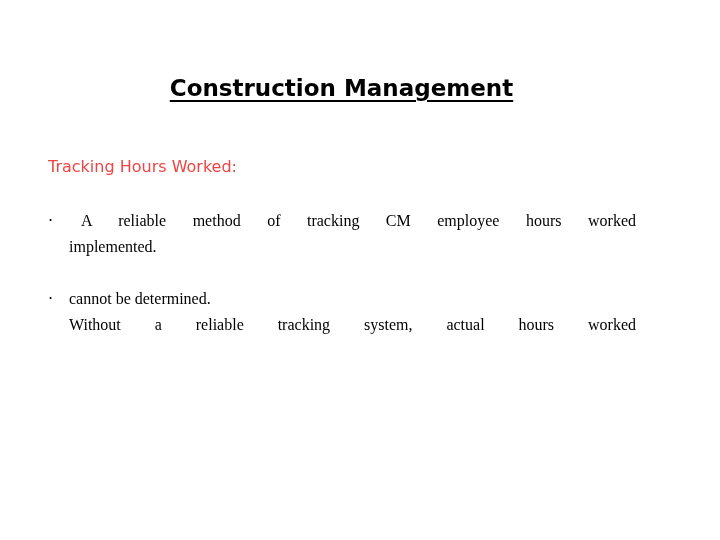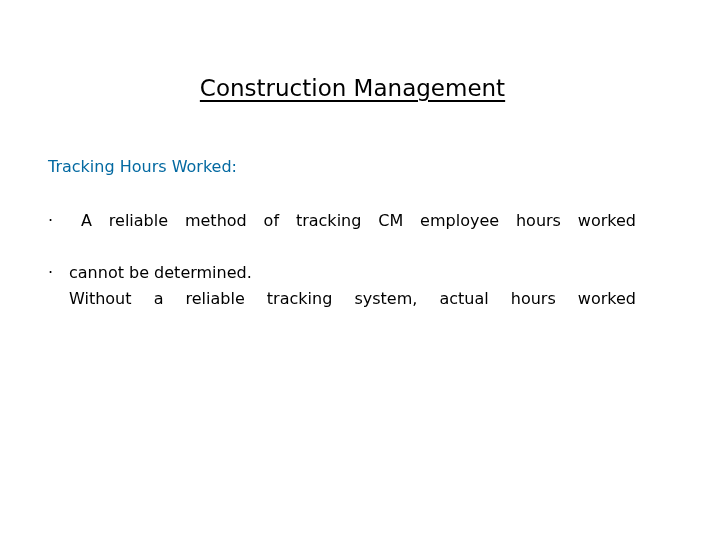--- a/index.html
+++ b/index.html
@@ -21,27 +21,27 @@
     position: relative;
     width: 720px;
     height: 540px;
     background: #ffffff;
     box-sizing: border-box;
   }
 
   
   .slide-title {
     position: absolute;
-    left: 11px;
+    left: 0;
     top: 74px;
     width: 683px;           
     text-align: center;
     font-size: 23px;
     line-height: 28px;
-    font-weight: normal;
+    font-weight: bold;
     letter-spacing: 0px;
     color: #000000;
     white-space: nowrap;
   }
   .slide-title .u {
     text-decoration: underline;
     text-underline-offset: 4px;
     text-decoration-thickness: 2px;
   }
 
@@ -49,21 +49,21 @@
   .body-block {
     position: absolute;
     left: 48px;
     top: 156px;
     width: 588px;           
   }
 
   .subhead {
     font-size: 16px;
     line-height: 22px;
-    color: #0369a1;
+    color: #ef4444;
     margin: 0 0 30px 0;
     white-space: nowrap;
   }
 
   .bullet-list {
     margin: 0;
     padding: 0;
     list-style: none;
   }
 
@@ -90,20 +90,21 @@
     line-height: 26px;
     text-align: left;
     color: #000000;
   }
 
   
   .bullet .para {
     display: block;
     text-align: justify;
     text-justify: inter-word;
+    font-family: Liberation Serif, serif;
   }
 
   
   .bullet .line {
     display: block;
     text-align: justify;
     text-justify: inter-word;
     white-space: nowrap;
   }
   .bullet .line.stretch {
@@ -128,20 +129,21 @@
   <div class="body-block">
 
     <p class="subhead">Tracking Hours Worked:</p>
 
     <ul class="bullet-list">
 
       <li class="bullet">
         <span class="marker">·</span>
         <span class="para">
           <span class="line stretch indent-first">A reliable method of tracking CM employee hours worked</span>
+          <span class="line last">implemented.</span>
         </span>
       </li>
 
       <li class="bullet">
         <span class="marker">·</span>
         <span class="para">
           <span class="line last">cannot be determined.</span>
           <span class="line stretch">Without a reliable tracking system, actual hours worked</span>
         </span>
       </li>

